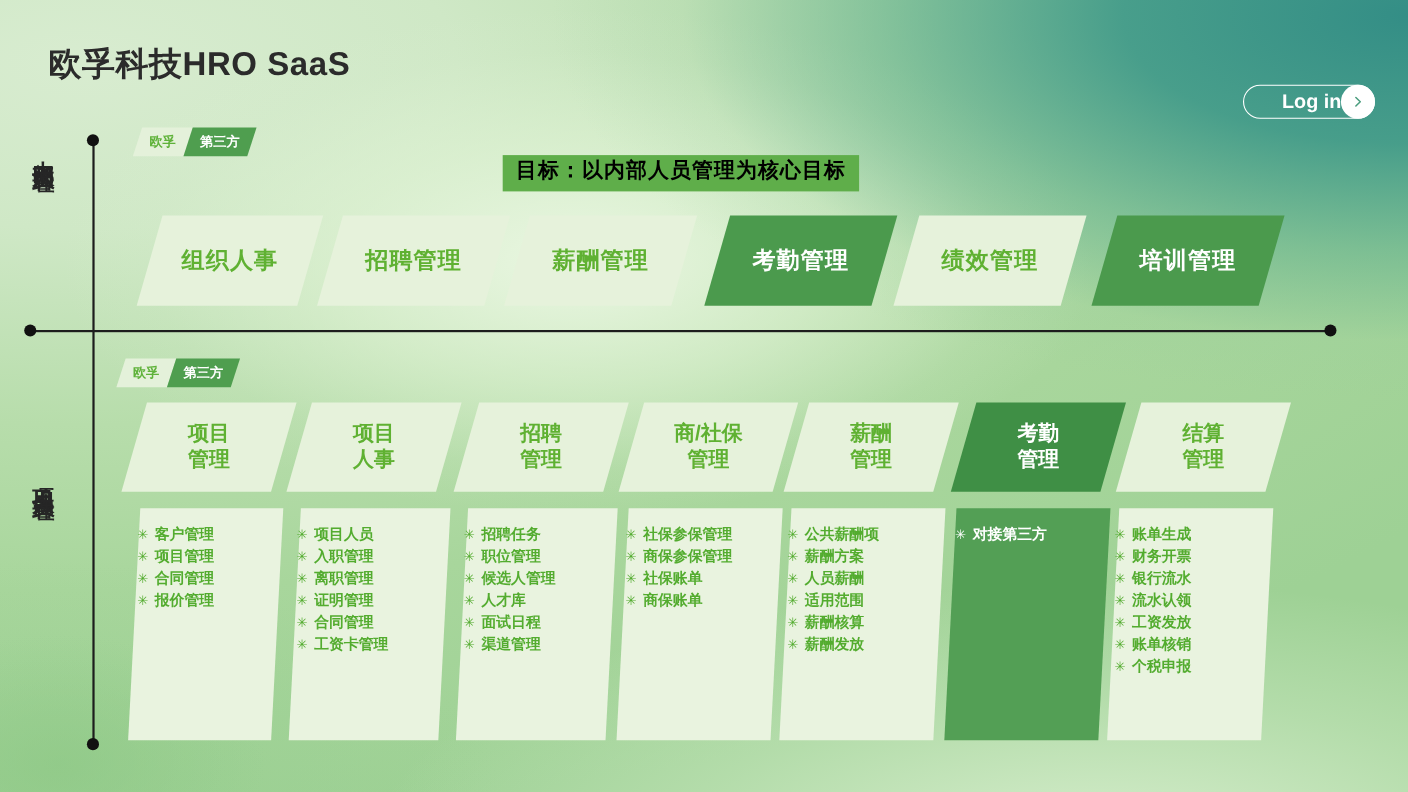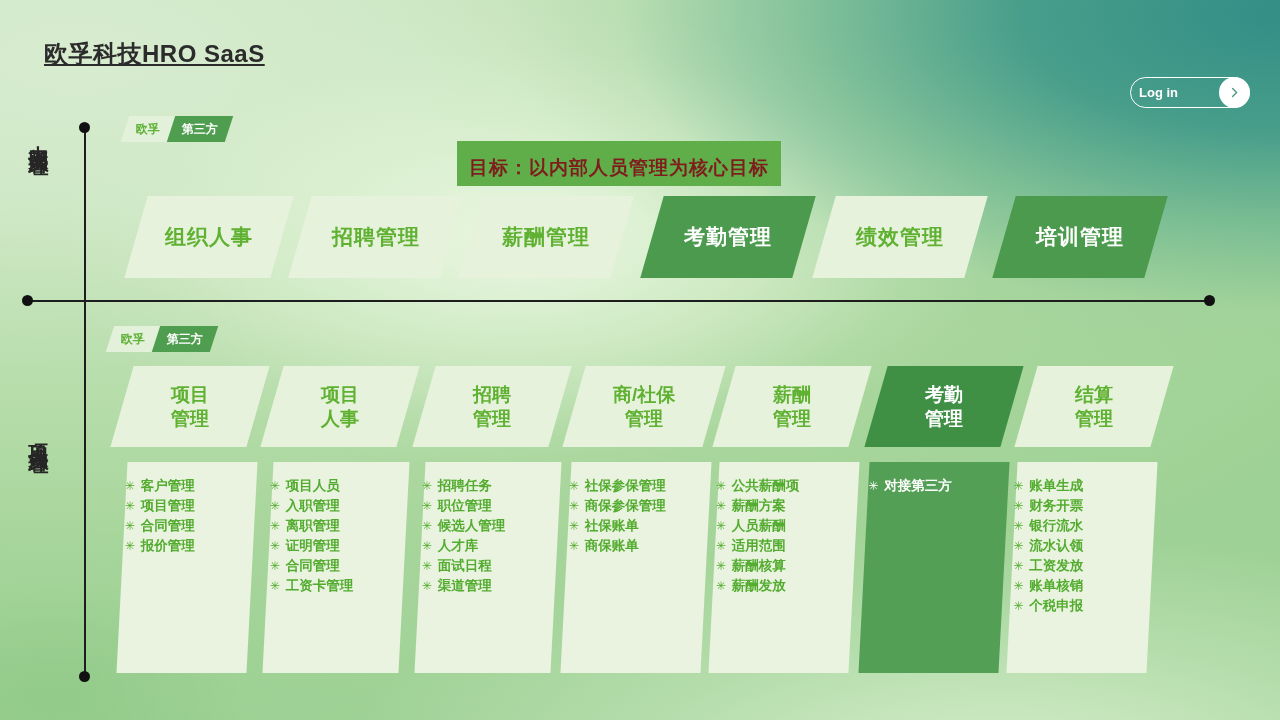--- a/index.html
+++ b/index.html
@@ -55,48 +55,47 @@
     width: 34%;
     height: 38%;
     background: radial-gradient(60% 60% at 30% 70%, rgba(138,198,130,0.55) 0%, rgba(138,198,130,0) 72%);
   }
 
   
   .title {
     position: absolute;
     left: 44px;
     top: 38px;
-    font-size: 24px;
+    font-size: 30px;
     font-weight: bold;
     color: #2b2b2b;
     letter-spacing: 0.5px;
     white-space: nowrap;
-    text-decoration: underline;
   }
 
   
   .login-btn {
     position: absolute;
     right: 30px;
     top: 77px;
     height: 31px;
     width: 120px;
     border: 1.4px solid #ffffff;
     border-radius: 16px;
     box-sizing: border-box;
     display: flex;
     align-items: center;
     cursor: pointer;
     background: transparent;
   }
   .login-btn .label {
     flex: 1;
-    text-align: left;
+    text-align: right;
     color: #ffffff;
-    font-size: 13px;
+    font-size: 18px;
     font-weight: bold;
     padding-left: 8px;
     white-space: nowrap;
   }
   .login-btn .circle {
     width: 31px;
     height: 31px;
     border-radius: 50%;
     background: #ffffff;
     display: flex;
@@ -168,24 +167,24 @@
   .legend .seg span { transform: skewX(18deg); display: block; }
   .legend .seg.own   { background: #e4f1da; color: #5fb23a; }
   .legend .seg.third { background: #4f9e4f; color: #ffffff; }
   .legend-top    { left: 125px; top: 116px; }
   .legend-bottom { left: 110px; top: 326px; }
 
   
   .banner {
     position: absolute;
     background: #5fae4a;
-    color: #7f1d1d;
+    color: #000000;
     font-size: 19px;
     font-weight: bold;
-    padding: 16px 12px 6px;
+    padding: 4px 12px 6px;
     letter-spacing: 1px;
     white-space: nowrap;
     line-height: 1.2;
   }
   .banner-top    { left: 457px; top: 141px; }
   .banner-bottom { left: 480px; top: 315px; }
 
   
   .row-top {
     position: absolute;

